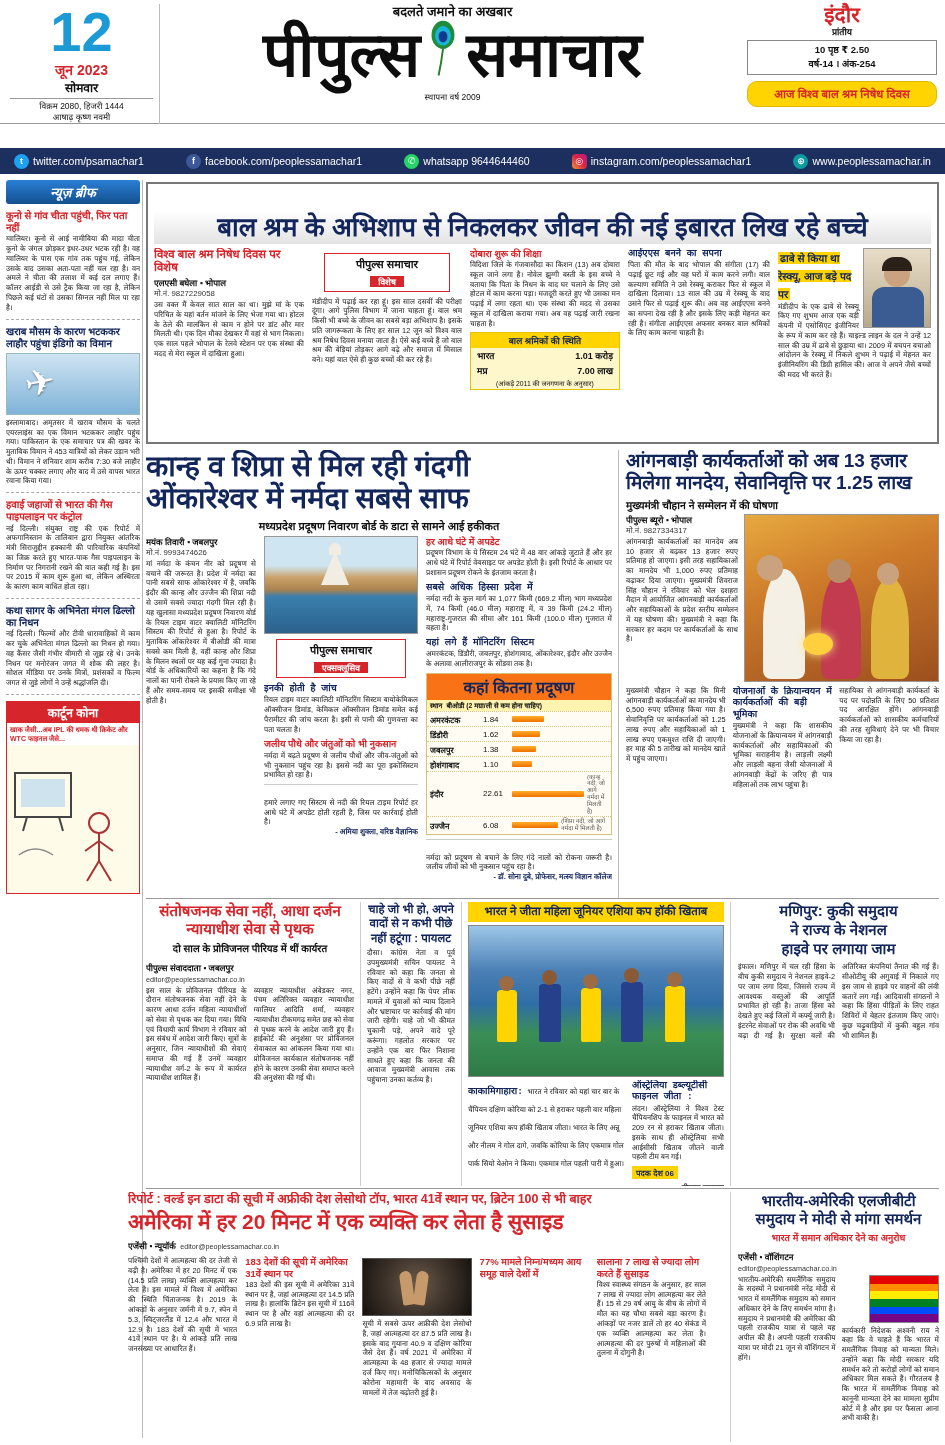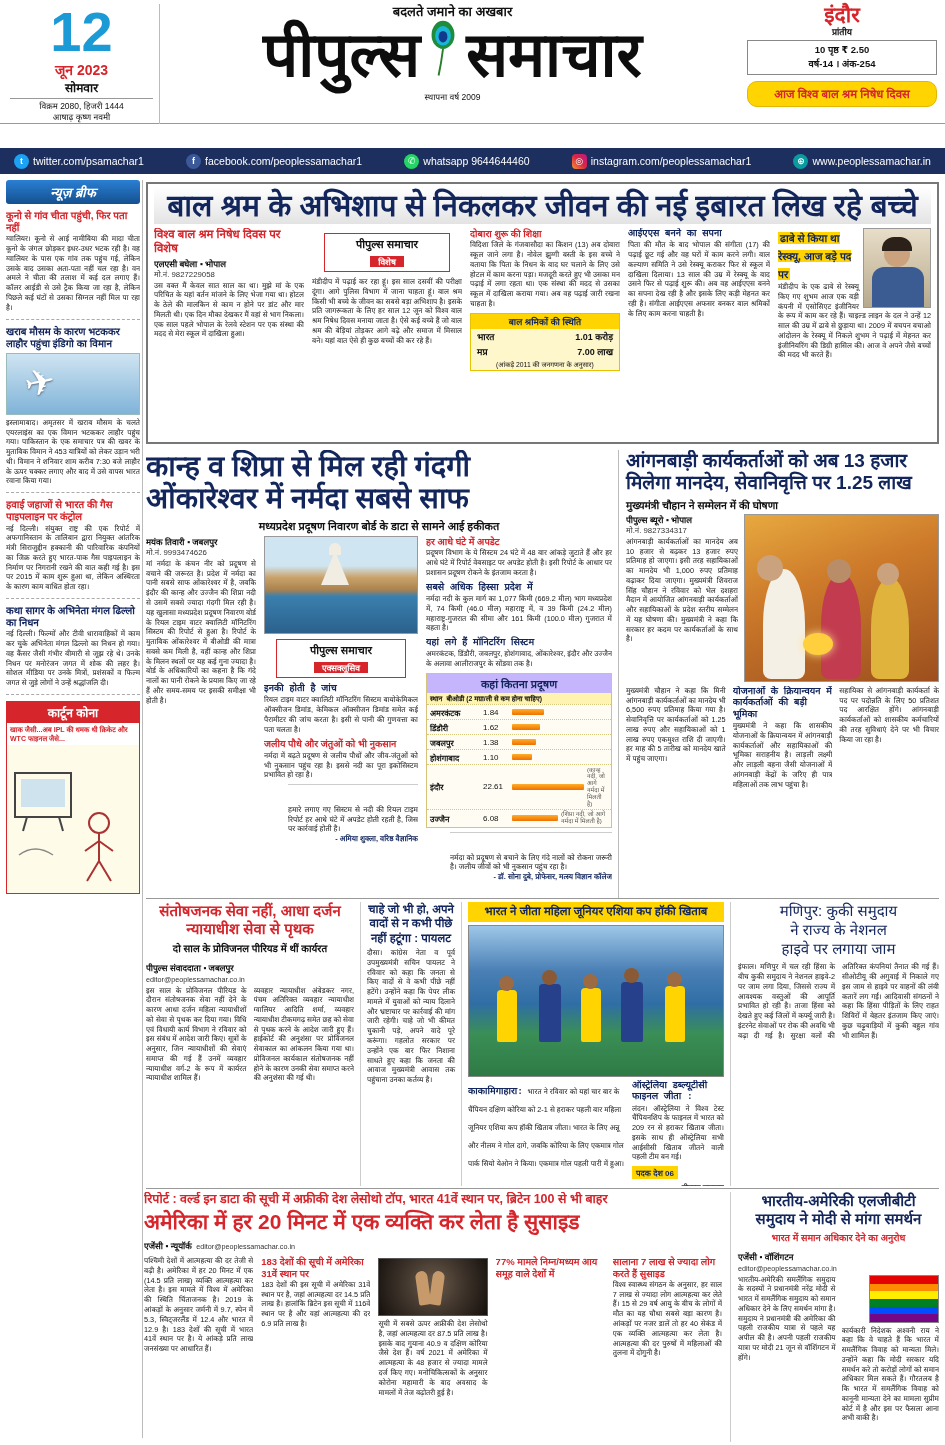--- a/index.html
+++ b/index.html
@@ -55,21 +55,21 @@
   .cartoon-cap{font-size:7px;color:#d6252b;padding:2px 3px;font-weight:bold;line-height:1.3;}
   .cartoon-art{height:148px;background:#fffbe9;position:relative;}
 
   
   .vline{position:absolute;left:142px;top:180px;width:1px;height:1258px;background:#bbb;}
   .hline2{position:absolute;left:146px;top:898px;width:793px;height:1px;background:#999;}
   .hline3{position:absolute;left:146px;top:1188px;width:793px;height:1px;background:#999;}
 
   
   .lead{position:absolute;left:146px;top:182px;width:793px;height:262px;border:2px solid #777;padding:3px 6px;overflow:hidden;}
-  .lead-headline{text-align:center;color:#13265c;font-weight:bold;font-size:30px;background:linear-gradient(#ffffff,#e3e3e3);padding:2px 0;line-height:1.1;}
+  .lead-headline{text-align:center;color:#13265c;font-weight:bold;font-size:26px;background:linear-gradient(#ffffff,#e3e3e3);padding:2px 0;line-height:1.1;margin-top:24px;}
   .lead-cols{display:flex;gap:8px;margin-top:4px;}
   .lc{overflow:hidden;}
   .lc1{flex:0 0 150px;} .lc2{flex:0 0 150px;} .lc3{flex:0 0 150px;} .lc4{flex:0 0 142px;} .lc5{flex:1;}
   .kicker-red{color:#d6252b;font-weight:bold;font-size:11.5px;line-height:1.2;margin-bottom:2px;}
   .brand-box{border:1.5px solid #d6252b;text-align:center;padding:2px;margin:5px 12px;}
   .brand-name{font-weight:bold;font-size:11px;color:#111;}
   .brand-tag{color:#fff;background:#d6252b;font-weight:bold;font-size:8.5px;display:inline-block;padding:0 8px;margin-top:1px;}
   .stats-box{background:#fff7cc;border:1px solid #e6c200;margin-top:4px;}
   .stats-title{background:#ffd400;font-weight:bold;font-size:9px;text-align:center;padding:1px 0;color:#13265c;}
   .stats-row{display:flex;justify-content:space-between;font-size:9px;padding:1px 6px;font-weight:bold;}
@@ -83,29 +83,29 @@
   
   .narmada{position:absolute;left:146px;top:450px;width:466px;height:448px;overflow:hidden;}
   .nar-headline{color:#13265c;font-weight:bold;font-size:29px;line-height:1.12;}
   .nar-kicker{font-weight:bold;font-size:11px;text-align:center;margin:3px 0;}
   .nar-cols{display:flex;gap:8px;}
   .na{flex:0 0 110px;overflow:hidden;} .nb{flex:0 0 154px;overflow:hidden;} .nc{flex:1;overflow:hidden;}
   .nar-img{height:98px;background:linear-gradient(180deg,#cfe6f2 0%,#cfe6f2 30%,#caa36b 42%,#a9824f 55%,#3a7fae 62%,#2b618c 100%);position:relative;overflow:hidden;border:1px solid #999;}
   .temple{position:absolute;left:56px;top:14px;width:0;height:0;border-left:14px solid transparent;border-right:14px solid transparent;border-bottom:34px solid #f2ede2;}
   .temple2{position:absolute;left:64px;top:6px;width:12px;height:12px;background:#f2ede2;border-radius:50% 50% 0 0;}
   .poll-table{border:1px solid #d8c27a;margin-top:4px;background:#fffdf3;}
-  .poll-title{background:#c4b5fd;font-weight:bold;font-size:11px;text-align:center;padding:2px 0;color:#13265c;}
+  .poll-title{background:#f97316;font-weight:bold;font-size:16px;text-align:center;padding:2px 0;color:#13265c;}
   .poll-hdr{display:flex;font-size:6.8px;font-weight:bold;background:#fff3b0;padding:1px 3px;gap:4px;}
   .poll-row{display:flex;align-items:center;font-size:8px;padding:1.5px 3px;border-top:1px dotted #d9c77f;gap:3px;}
   .pp{width:50px;font-weight:bold;flex:0 0 auto;}
   .pv{width:26px;flex:0 0 auto;}
   .bar{height:6px;background:linear-gradient(#ffae2a,#f07000);border-radius:1px;flex:0 0 auto;}
   .b1{width:32px;} .b2{width:28px;} .b3{width:24px;} .b4{width:20px;} .b5{width:72px;} .b6{width:46px;}
   .pn{font-size:6.2px;color:#555;line-height:1.1;}
-  .quote{font-size:7.4px;line-height:1.3;border-top:1px solid #ccc;margin-top:4px;padding-top:20px;text-align:justify;margin-left:24px;}
+  .quote{font-size:7.4px;line-height:1.3;border-top:1px solid #ccc;margin-top:4px;padding-top:13px;text-align:justify;}
   .quote-attr{display:block;text-align:right;font-weight:bold;color:#13265c;font-size:7.4px;}
 
   
   .angan{position:absolute;left:618px;top:450px;width:321px;height:448px;border-left:1px solid #bbb;padding-left:7px;overflow:hidden;}
   .angan-headline{color:#13265c;font-weight:bold;font-size:19px;line-height:1.18;}
   .angan-kicker{font-weight:bold;font-size:10.5px;margin:3px 0 2px;}
   .angan-row1{display:flex;gap:6px;margin-top:2px;}
   .angan-l{flex:0 0 112px;overflow:hidden;}
   .cm-photo{flex:1;height:168px;background:linear-gradient(160deg,#e7a93f 0%,#cd7a2a 40%,#9c4f1e 100%);position:relative;overflow:hidden;border:1px solid #999;}
   .blob{position:absolute;border-radius:50% 50% 8px 8px;}
@@ -128,25 +128,25 @@
   .hockey-photo{height:152px;margin-top:3px;position:relative;overflow:hidden;border:1px solid #888;
     background:linear-gradient(180deg,#9ec7e8 0%,#4a7fb5 30%,#2f6ea5 52%,#3a8f55 72%,#2e7a45 100%);}
   .player{position:absolute;border-radius:4px 4px 2px 2px;}
   .hcap-row{display:flex;gap:6px;margin-top:3px;}
   .hcap-main{flex:0 0 158px;overflow:hidden;}
   .hcap-side{flex:1;overflow:hidden;}
   .chip{background:#ffd400;font-weight:bold;font-size:8px;display:inline-block;padding:1px 4px;margin-top:3px;color:#13265c;}
   .credit{font-size:7.5px;font-weight:bold;text-align:right;color:#333;margin-top:2px;}
 
   .manipur{position:absolute;left:730px;top:902px;width:209px;height:284px;border-left:1px solid #ccc;padding-left:7px;overflow:hidden;}
-  .manipur-headline{color:#13265c;font-weight:normal;font-size:15px;line-height:1.25;text-align:center;margin-bottom:4px;}
+  .manipur-headline{color:#13265c;font-weight:bold;font-size:15px;line-height:1.25;text-align:center;margin-bottom:4px;}
   .man-body{column-count:2;column-gap:7px;}
 
   
-  .suicide{position:absolute;left:144px;top:1192px;width:578px;height:250px;overflow:hidden;}
+  .suicide{position:absolute;left:128px;top:1192px;width:578px;height:250px;overflow:hidden;}
   .report-line{color:#d6252b;font-weight:bold;font-size:12.5px;line-height:1.2;}
   .suicide-headline{color:#d6252b;font-weight:bold;font-size:21px;line-height:1.15;margin:3px 0 1px;}
   .scols{display:flex;gap:8px;margin-top:3px;}
   .scols .sc{flex:1;overflow:hidden;}
   .hands-img{height:58px;background:radial-gradient(circle at 50% 45%,#6b5a4a 0%,#3a3028 55%,#15100c 100%);margin:2px 0 3px;position:relative;overflow:hidden;border:1px solid #555;}
   .hand{position:absolute;width:12px;height:34px;background:#c79a6b;border-radius:6px 6px 2px 2px;top:12px;}
 
   .lgbt{position:absolute;left:730px;top:1192px;width:209px;height:250px;border-left:1px solid #ccc;padding-left:7px;overflow:hidden;}
   .lgbt-headline{color:#13265c;font-weight:bold;font-size:15px;text-align:center;line-height:1.22;}
   .lgbt-kicker{color:#d6252b;font-weight:bold;font-size:9.5px;text-align:center;margin:2px 0;}

